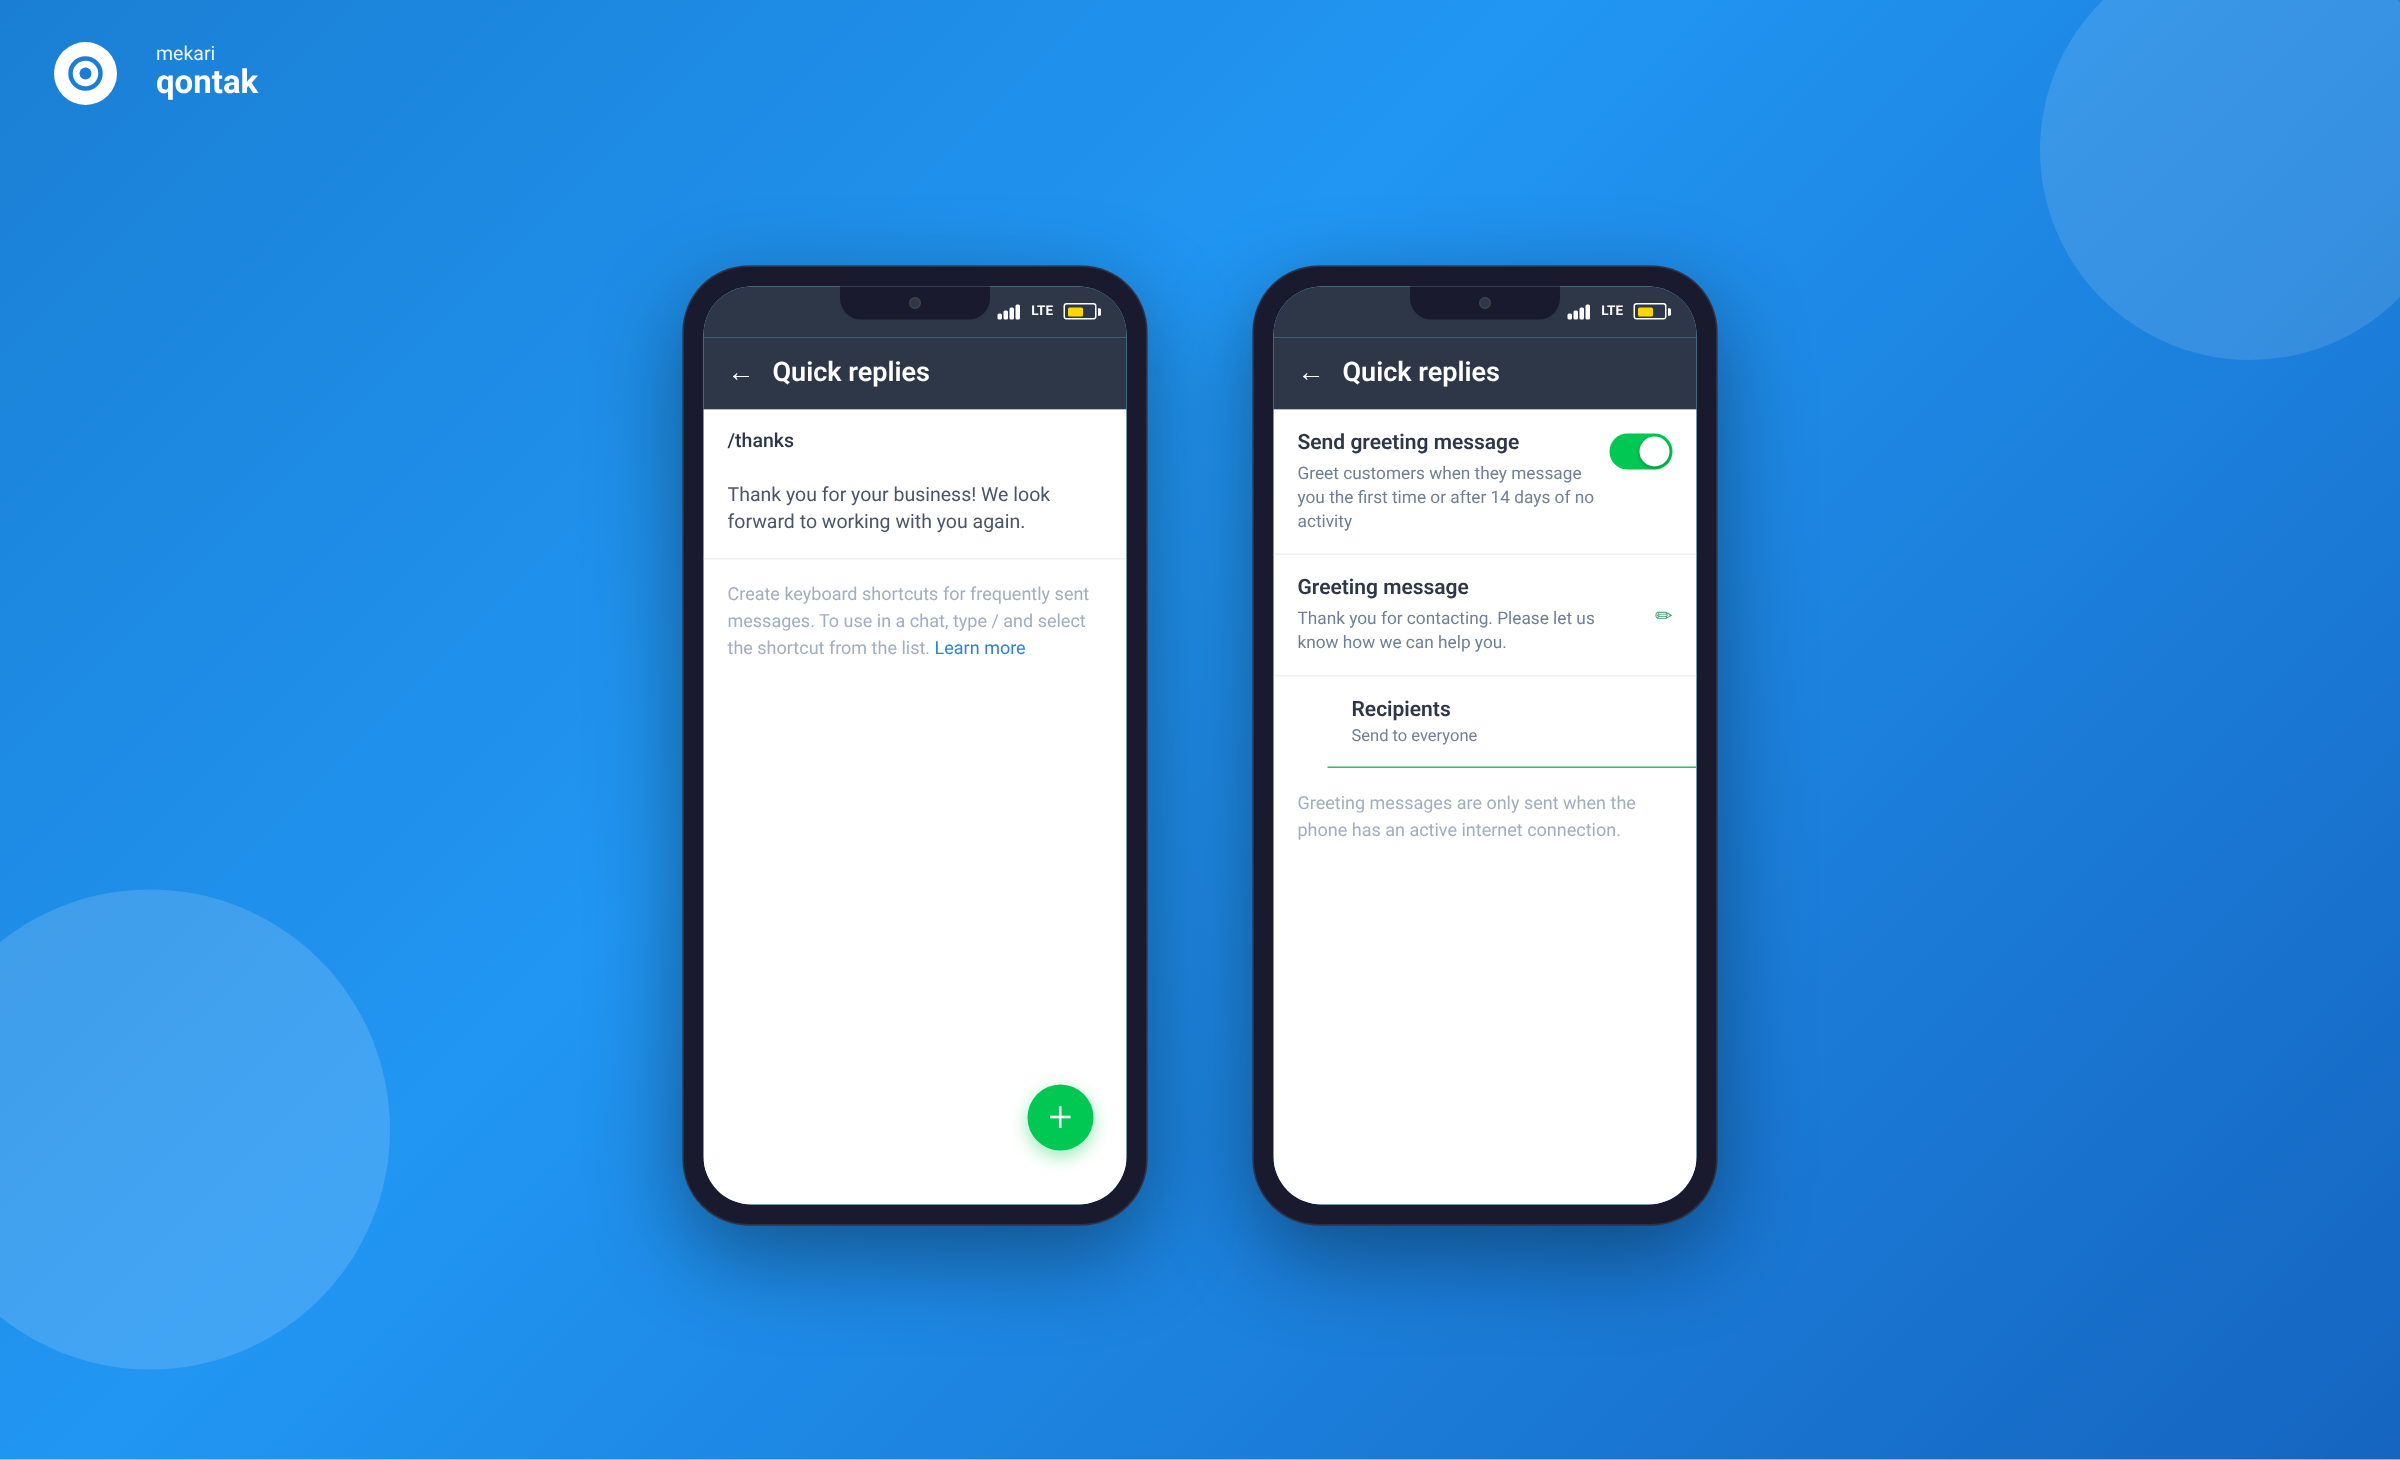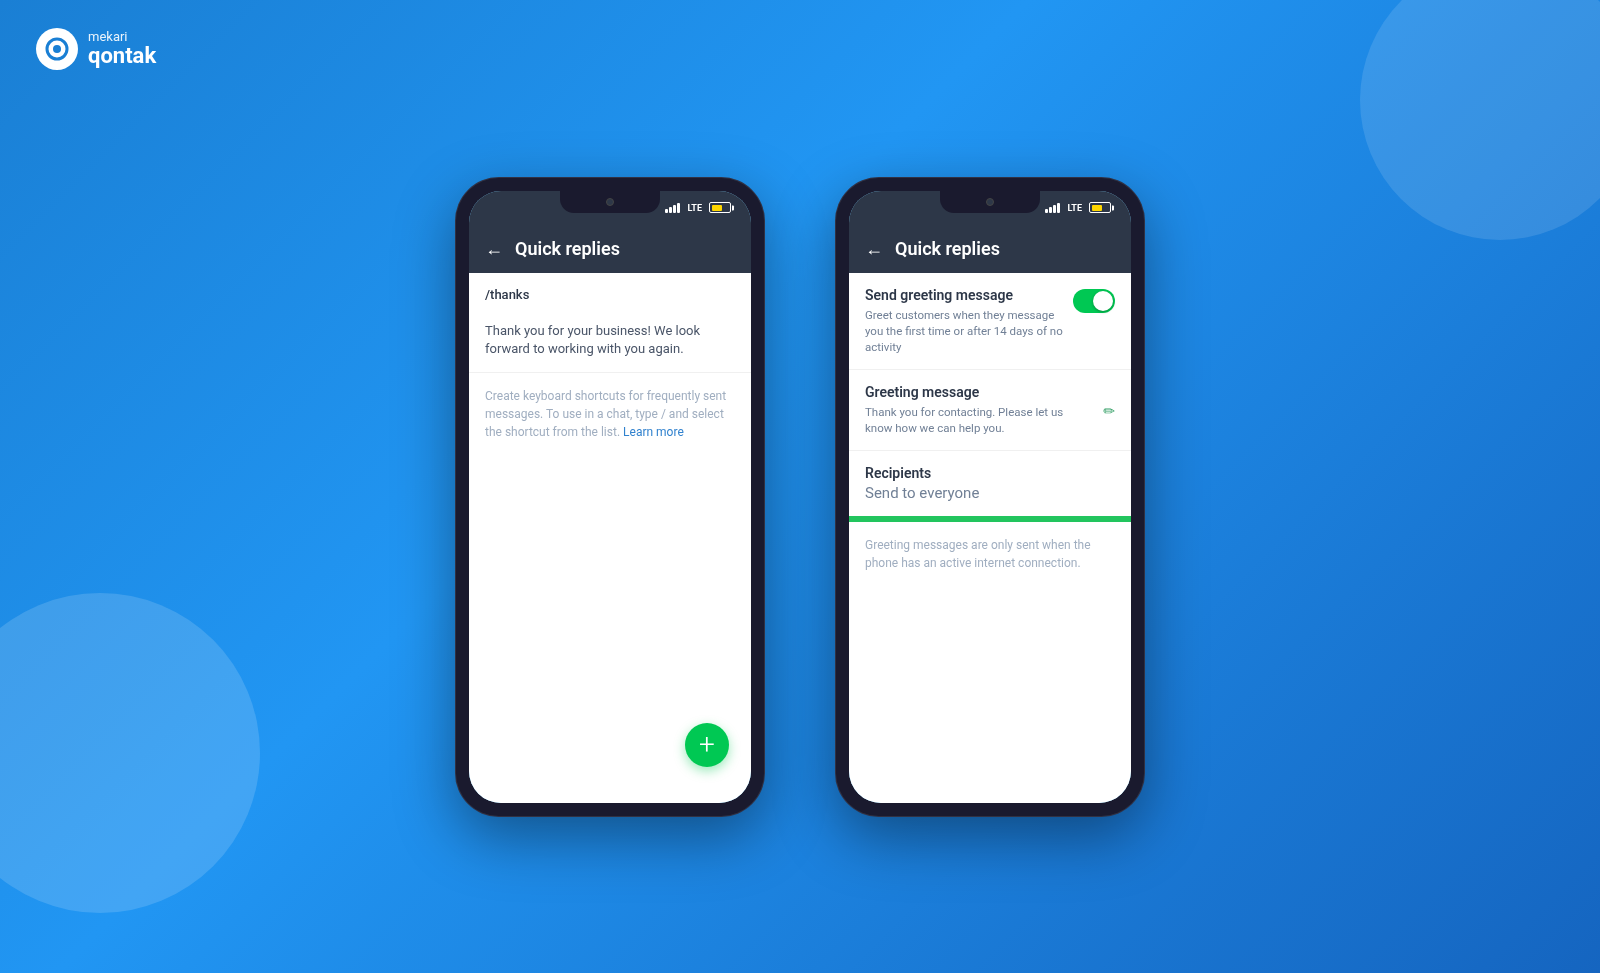--- a/index.html
+++ b/index.html
@@ -35,21 +35,21 @@
       border-radius: 50%;
     }
 
     
     .logo {
       position: absolute;
       top: 28px;
       left: 36px;
       display: flex;
       align-items: center;
-      gap: 10px;
+      gap: 26px;
     }
     .logo-icon {
       width: 42px;
       height: 42px;
       background: white;
       border-radius: 50%;
       display: flex;
       align-items: center;
       justify-content: center;
     }
@@ -316,31 +316,32 @@
       justify-content: space-between;
     }
     .edit-icon {
       color: #38a169;
       font-size: 14px;
       margin-top: 2px;
     }
 
     .recipients-section {
       padding: 14px 16px;
-      border-bottom: 6px solid #22c55e;
+      border-bottom: 1px solid #22c55e;
+      margin-left: 36px;
     }
     .recipients-label {
       color: #2d3748;
       font-size: 14px;
       font-weight: 600;
       margin-bottom: 3px;
     }
     .recipients-value {
       color: #718096;
-      font-size: 15px;
+      font-size: 11px;
     }
 
     .info-section {
       padding: 14px 16px;
     }
     .info-text {
       color: #a0aec0;
       font-size: 12px;
       line-height: 1.5;
     }

